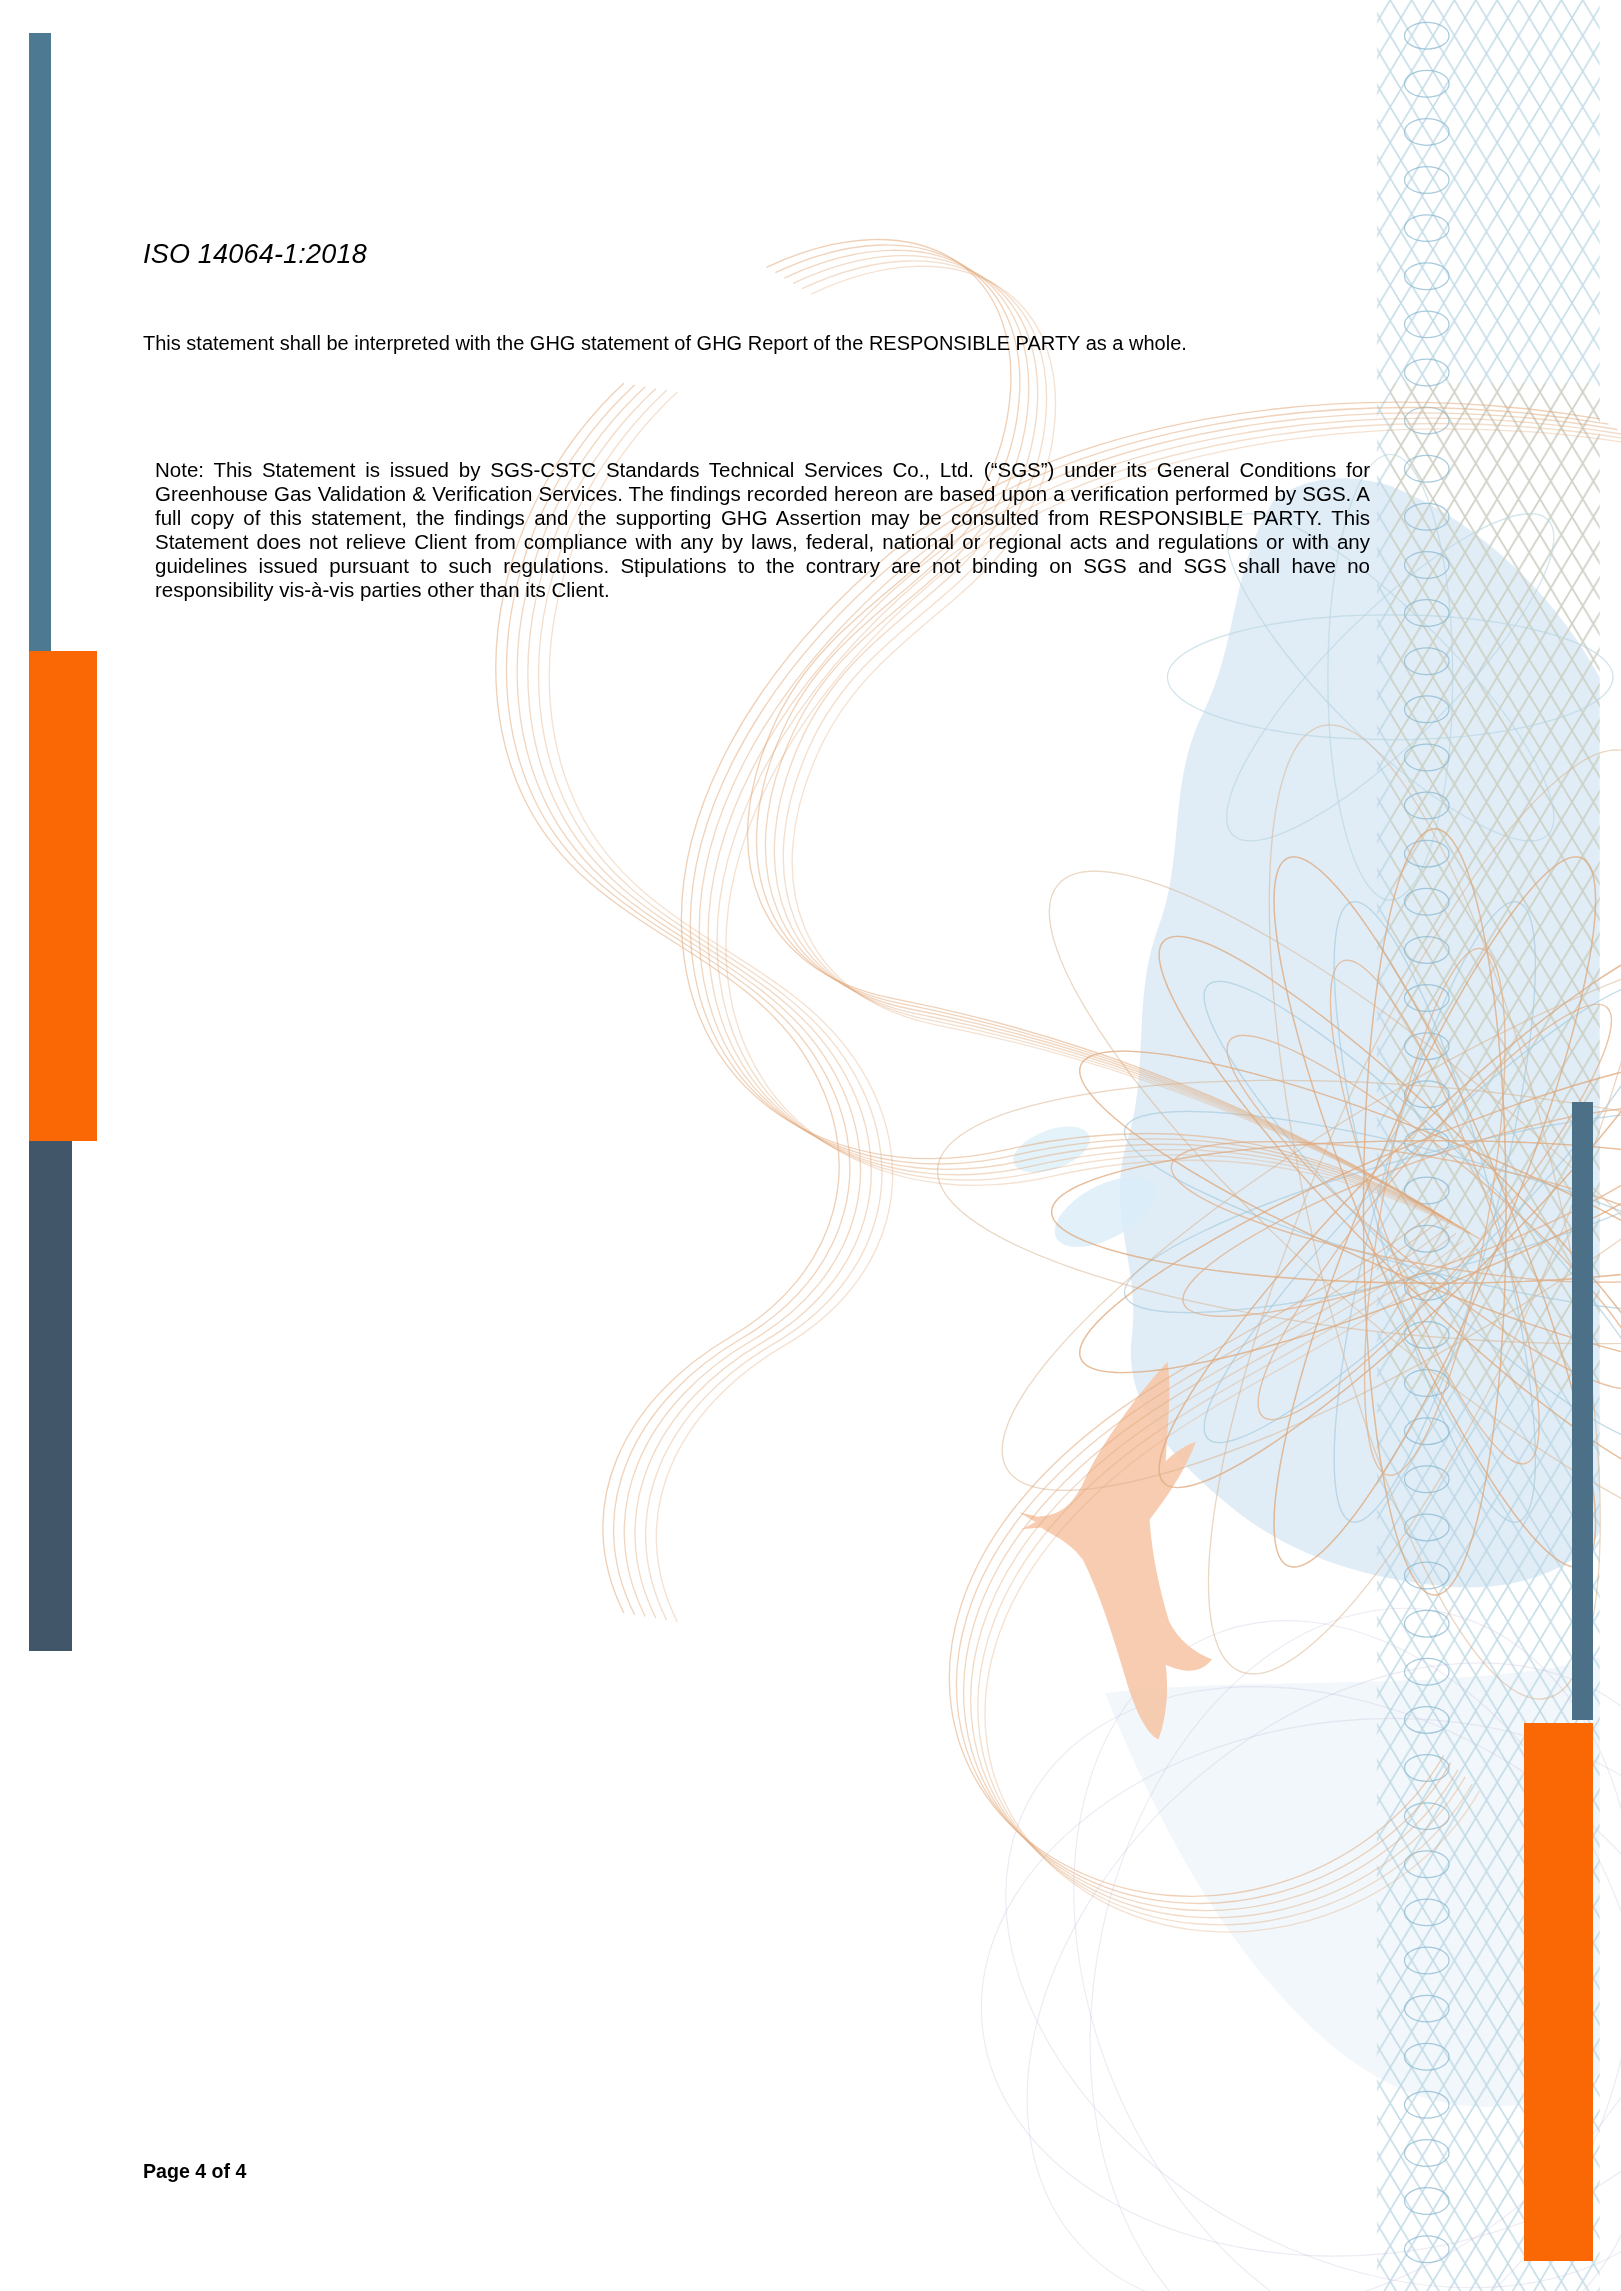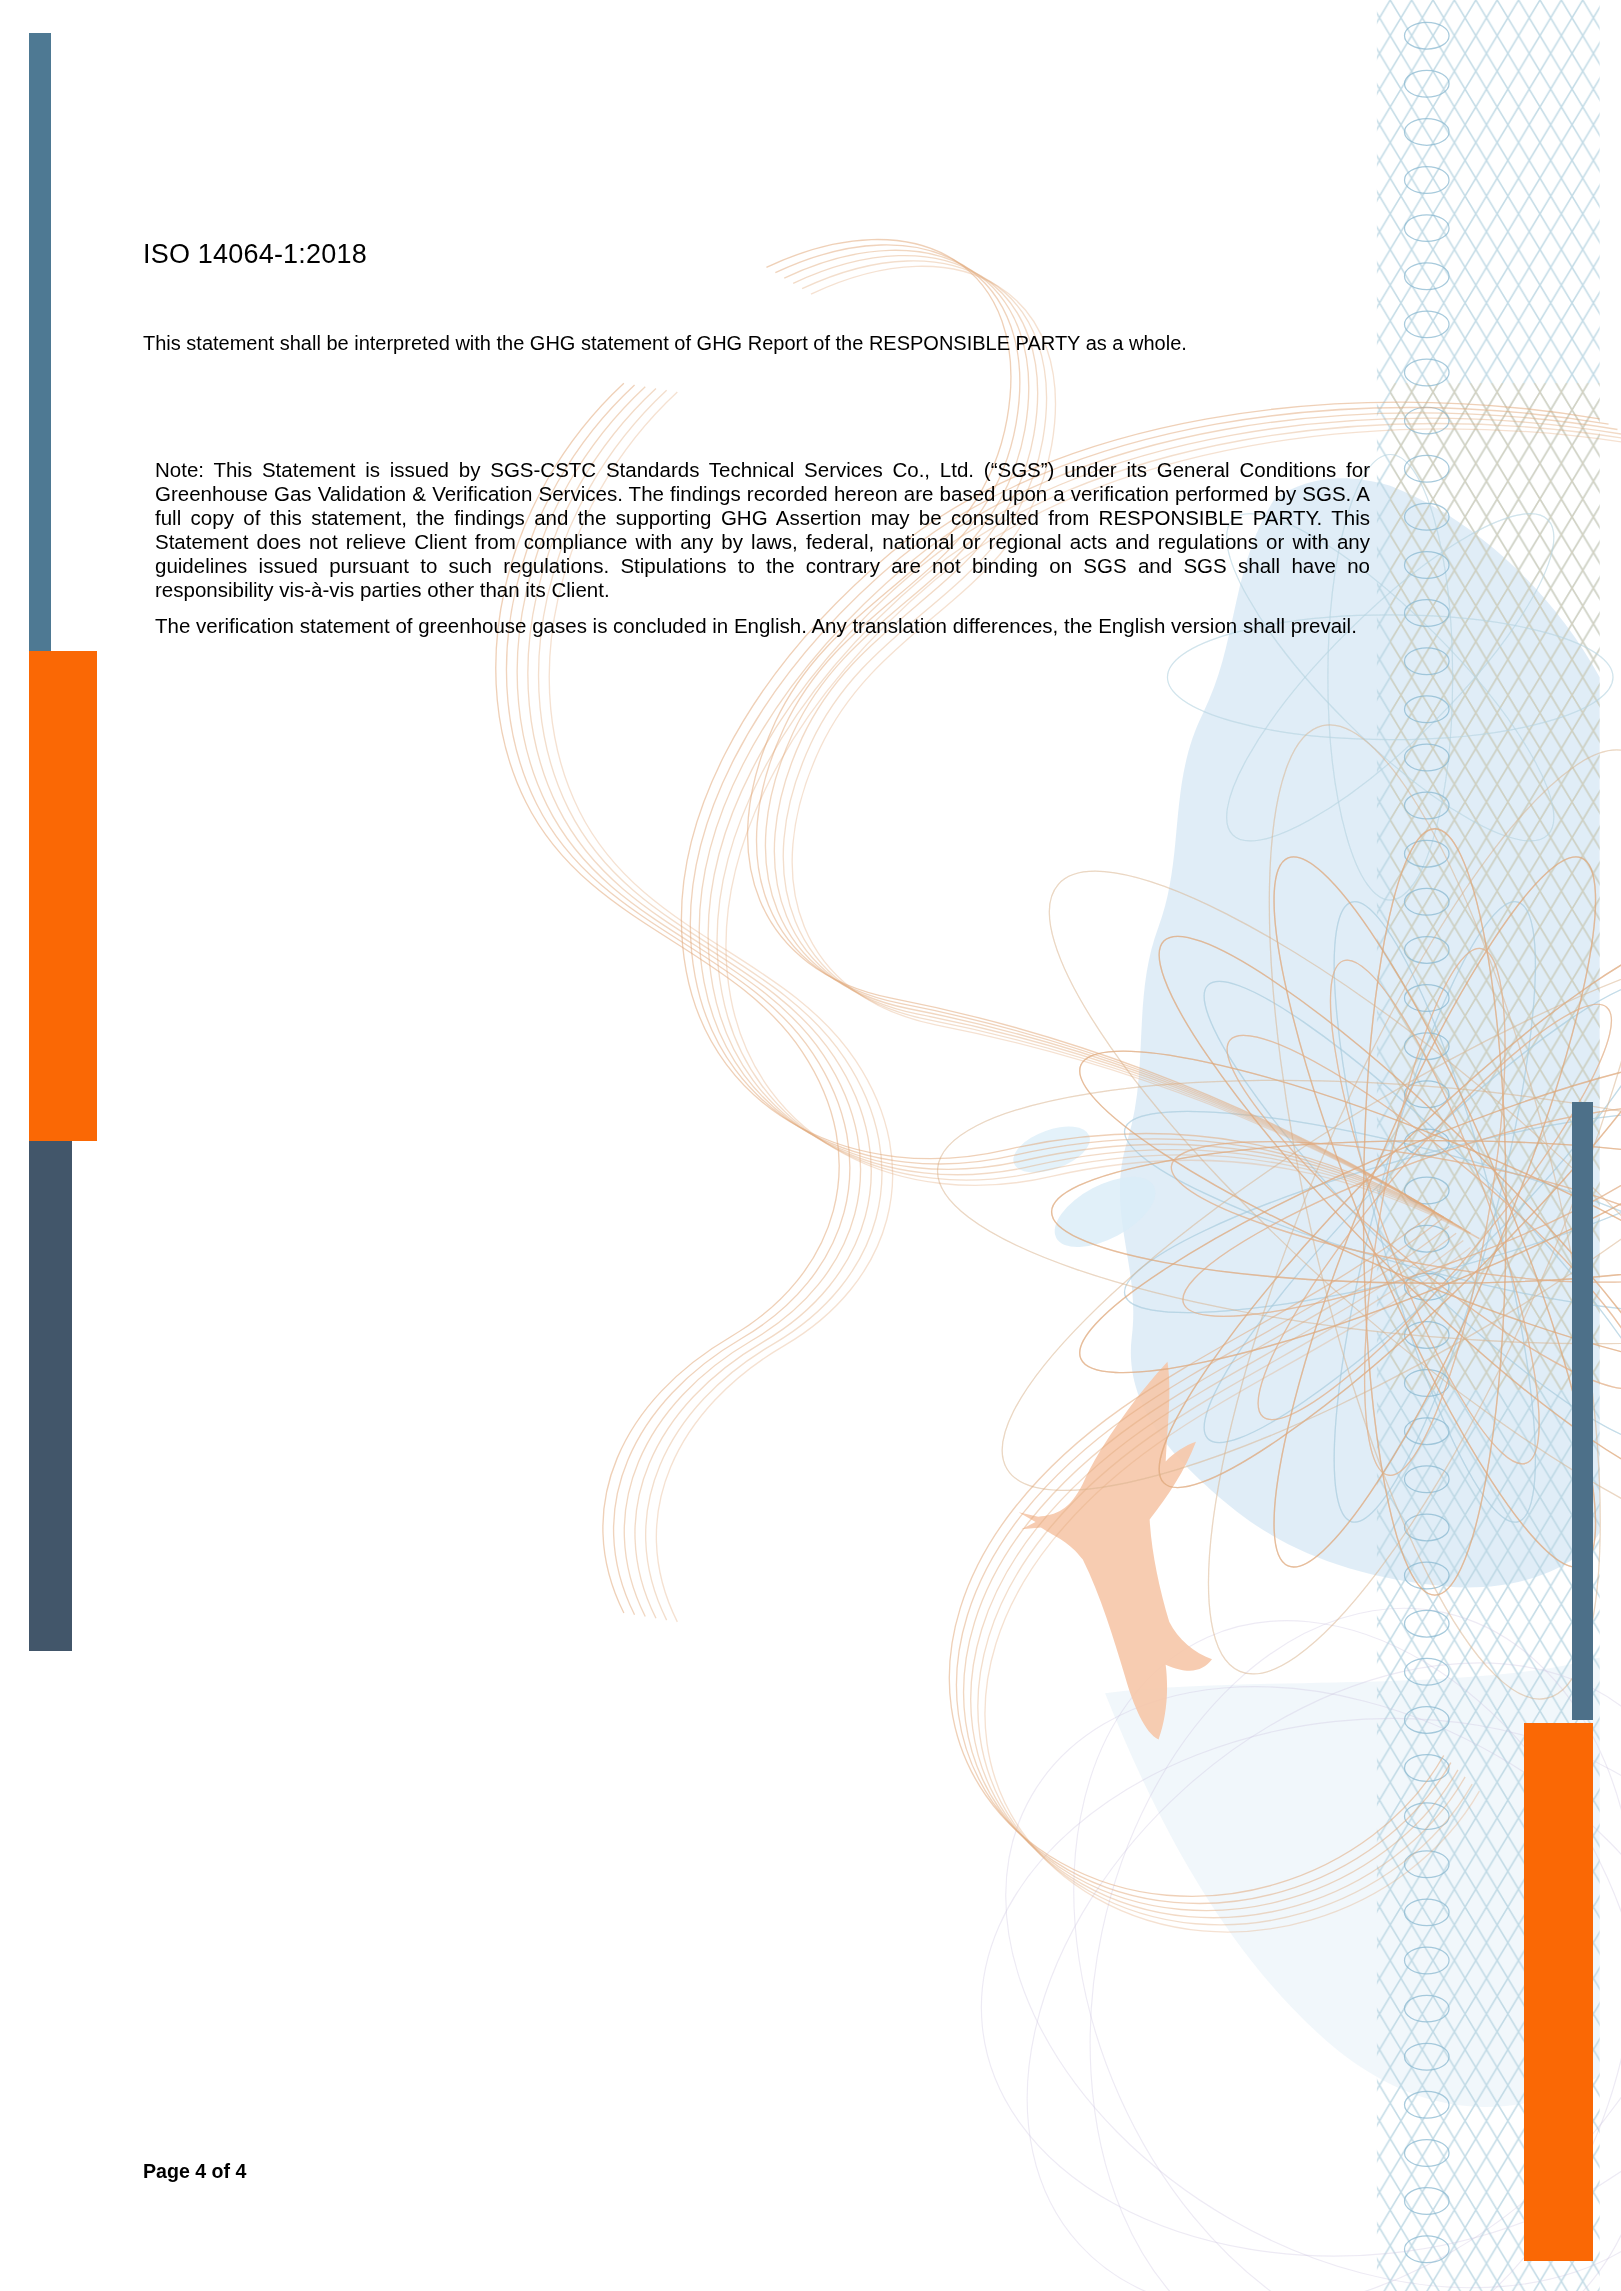--- a/index.html
+++ b/index.html
@@ -13,21 +13,21 @@
   }
   #decor{position:absolute;left:0;top:0;width:1622px;height:2292px;z-index:1;}
   .bar{position:absolute;z-index:3;}
   #bar-left-top{left:28.5px;top:33px;width:22px;height:618px;background:#4e7993;}
   #bar-left-orange{left:28.5px;top:651px;width:68px;height:490px;background:#fa6805;}
   #bar-left-bottom{left:28.5px;top:1141px;width:43px;height:510px;background:#42566a;}
   #bar-right-slate{left:1572px;top:1102px;width:20.5px;height:618px;background:#4d7089;}
   #bar-right-orange{left:1524px;top:1723px;width:69px;height:538px;background:#fa6805;}
 
   .txt{position:absolute;z-index:4;}
-  #standard{left:143px;top:239px;font-size:27px;letter-spacing:0.2px;}
+  #standard{left:143px;top:239px;font-size:27px;letter-spacing:0.2px;font-style:italic;}
   #statement{left:143px;top:316px;width:1185px;font-size:20px;line-height:54px;}
   #note-block{left:143px;top:446px;width:1239px;font-size:20.5px;line-height:24px;}
   #note-block p{margin:12px;}
   #note-main{text-align:justify;}
   #page-footer{left:143px;top:2160px;font-size:19.6px;font-weight:bold;}
 
   
   #logo{position:absolute;z-index:5;left:1203px;top:107px;width:392px;height:232px;}
   #logo-text{
     position:absolute;left:89px;top:47px;
@@ -233,19 +233,18 @@
   <div class="bar" id="bar-right-slate"></div>
   <div class="bar" id="bar-right-orange"></div>
 
 
   <div class="txt" id="standard">ISO 14064-1:2018</div>
 
   <div class="txt" id="statement">This statement shall be interpreted with the GHG statement of GHG Report of the RESPONSIBLE PARTY as a whole.</div>
 
   <div class="txt" id="note-block">
     <p id="note-main">Note: This Statement is issued by SGS-CSTC Standards Technical Services Co., Ltd. (“SGS”) under its General Conditions for Greenhouse Gas Validation &amp; Verification Services. The findings recorded hereon are based upon a verification performed by SGS. A full copy of this statement, the findings and the supporting GHG Assertion may be consulted from RESPONSIBLE PARTY. This Statement does not relieve Client from compliance with any by laws, federal, national or regional acts and regulations or with any guidelines issued pursuant to such regulations. Stipulations to the contrary are not binding on SGS and SGS shall have no responsibility vis-à-vis parties other than its Client.</p>
-    <p id="note-language">The verification statement of greenhouse gases is concluded in English. Any translation differences, the English version shall prevail.</p>
   </div>
 
   <div class="txt" id="page-footer">Page 4 of 4</div>
 
 </div>
 
 
 </body></html>

